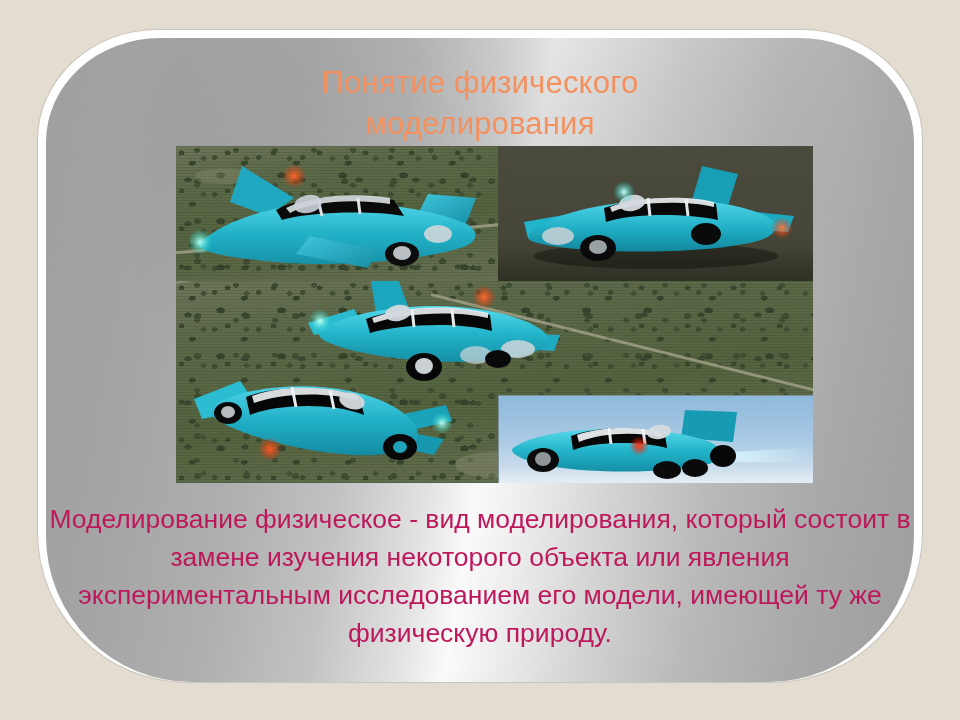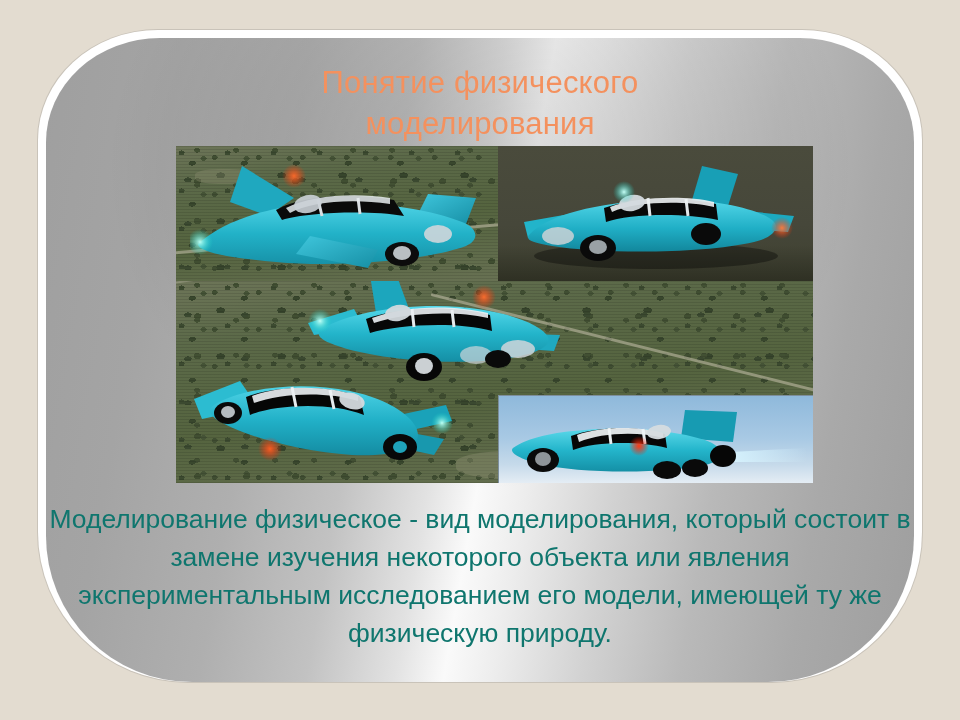--- a/index.html
+++ b/index.html
@@ -142,21 +142,21 @@
   
   .car { position:absolute; }
   .car svg { display:block; }
 
   
   #body-text {
     position: absolute;
     left: 42px; top: 500px;
     width: 876px;
     text-align: center;
-    color: #0f766e;
+    color: #be185d;
     font-size: 26.5px;
     line-height: 38px;
     font-weight: 400;
     z-index: 8;
   }
 </style>
 </head>
 <body>
 
 <div id="slide">

